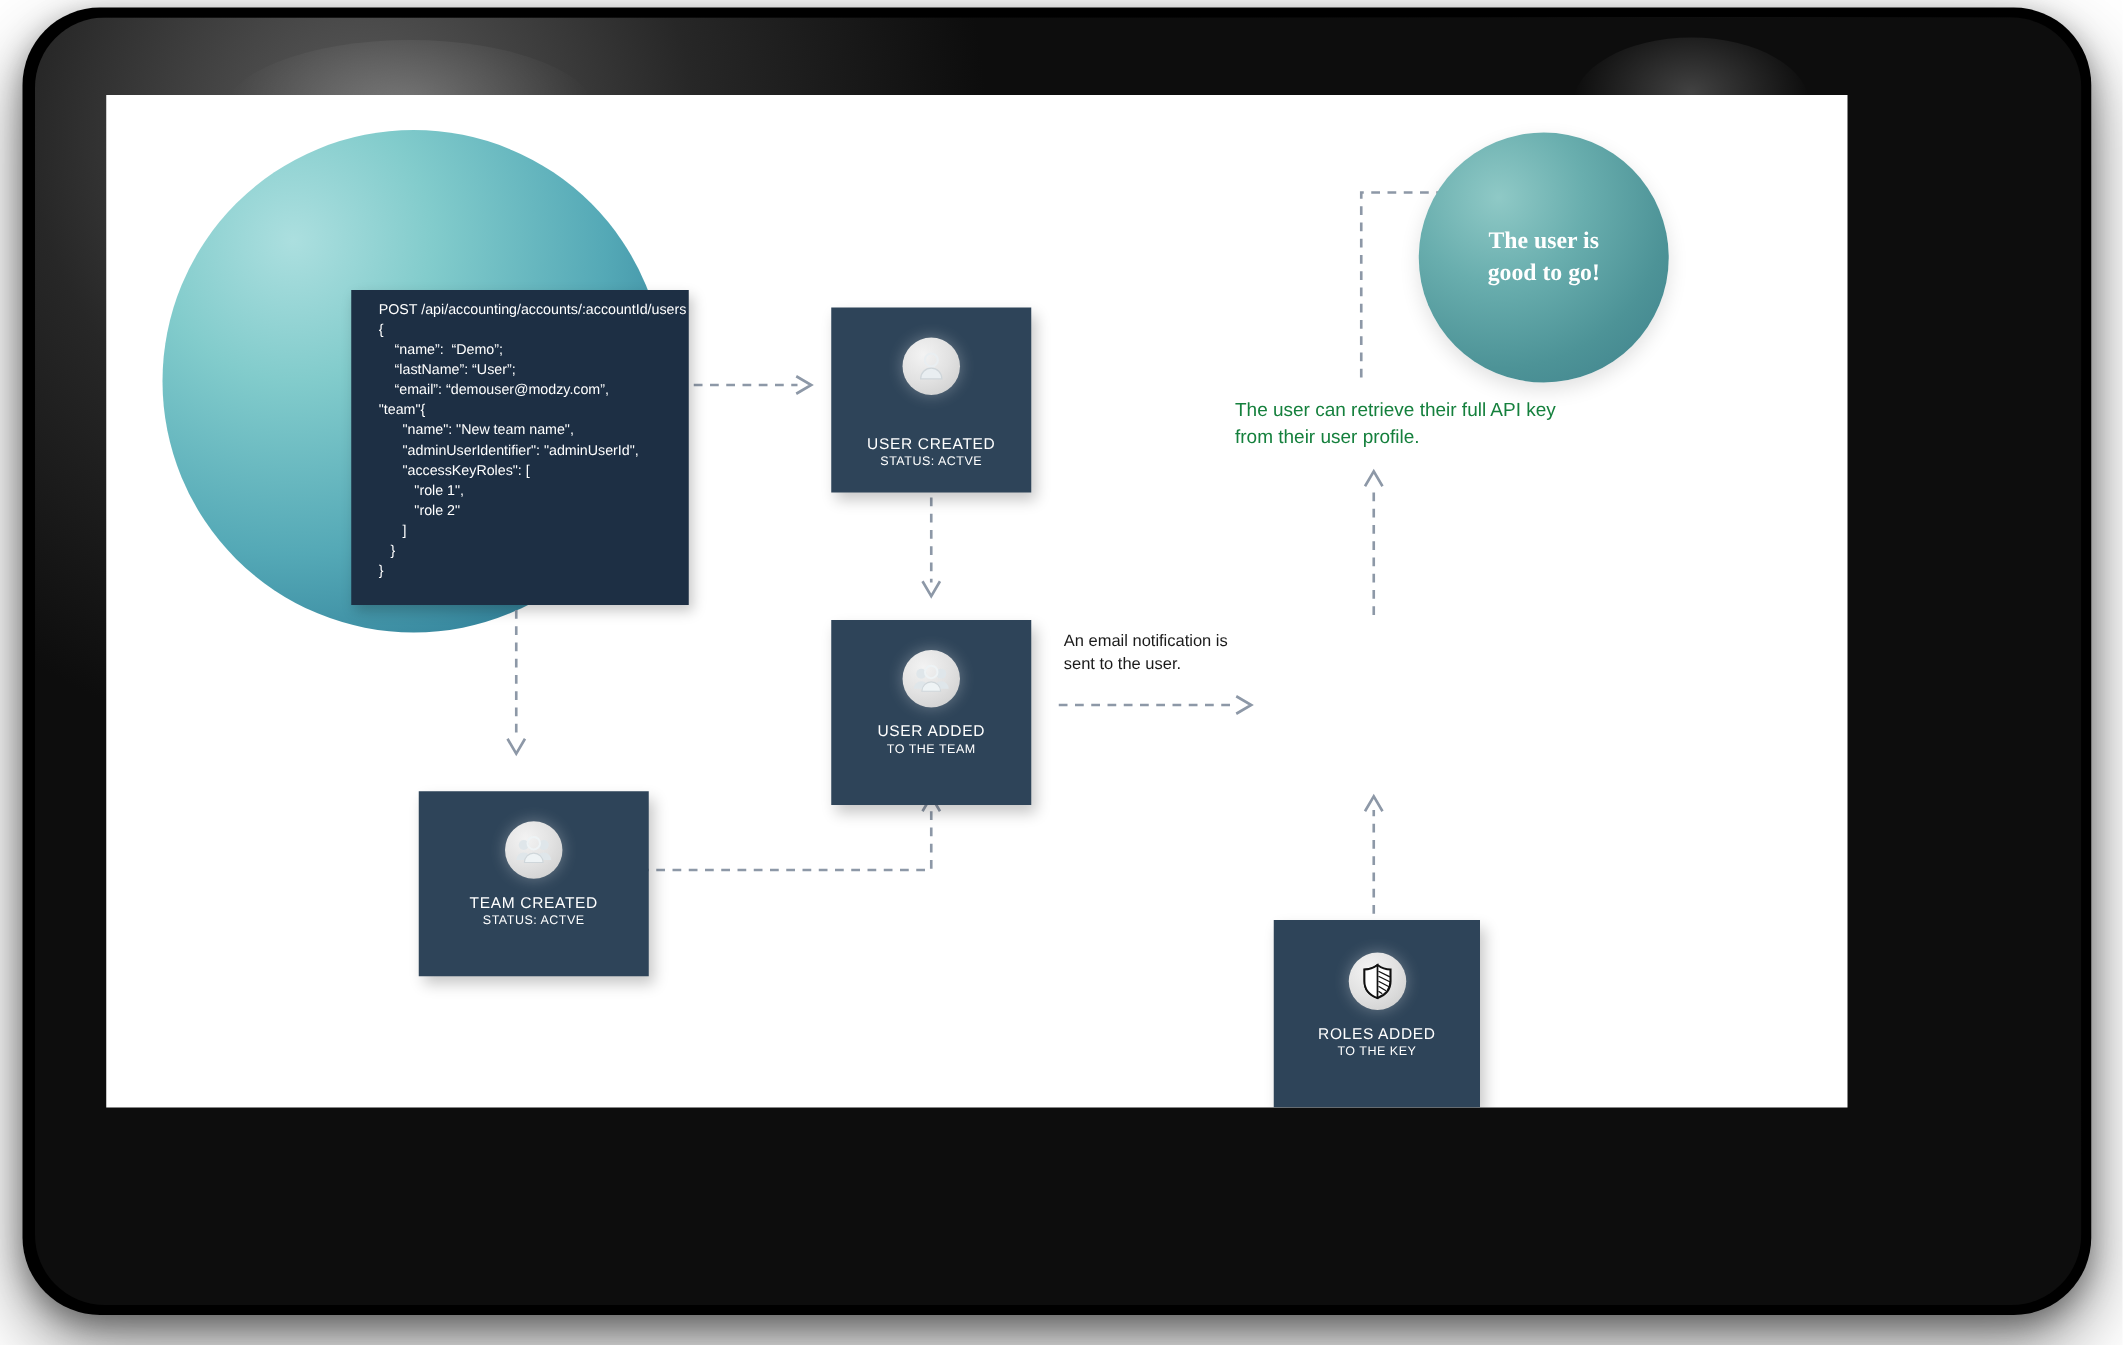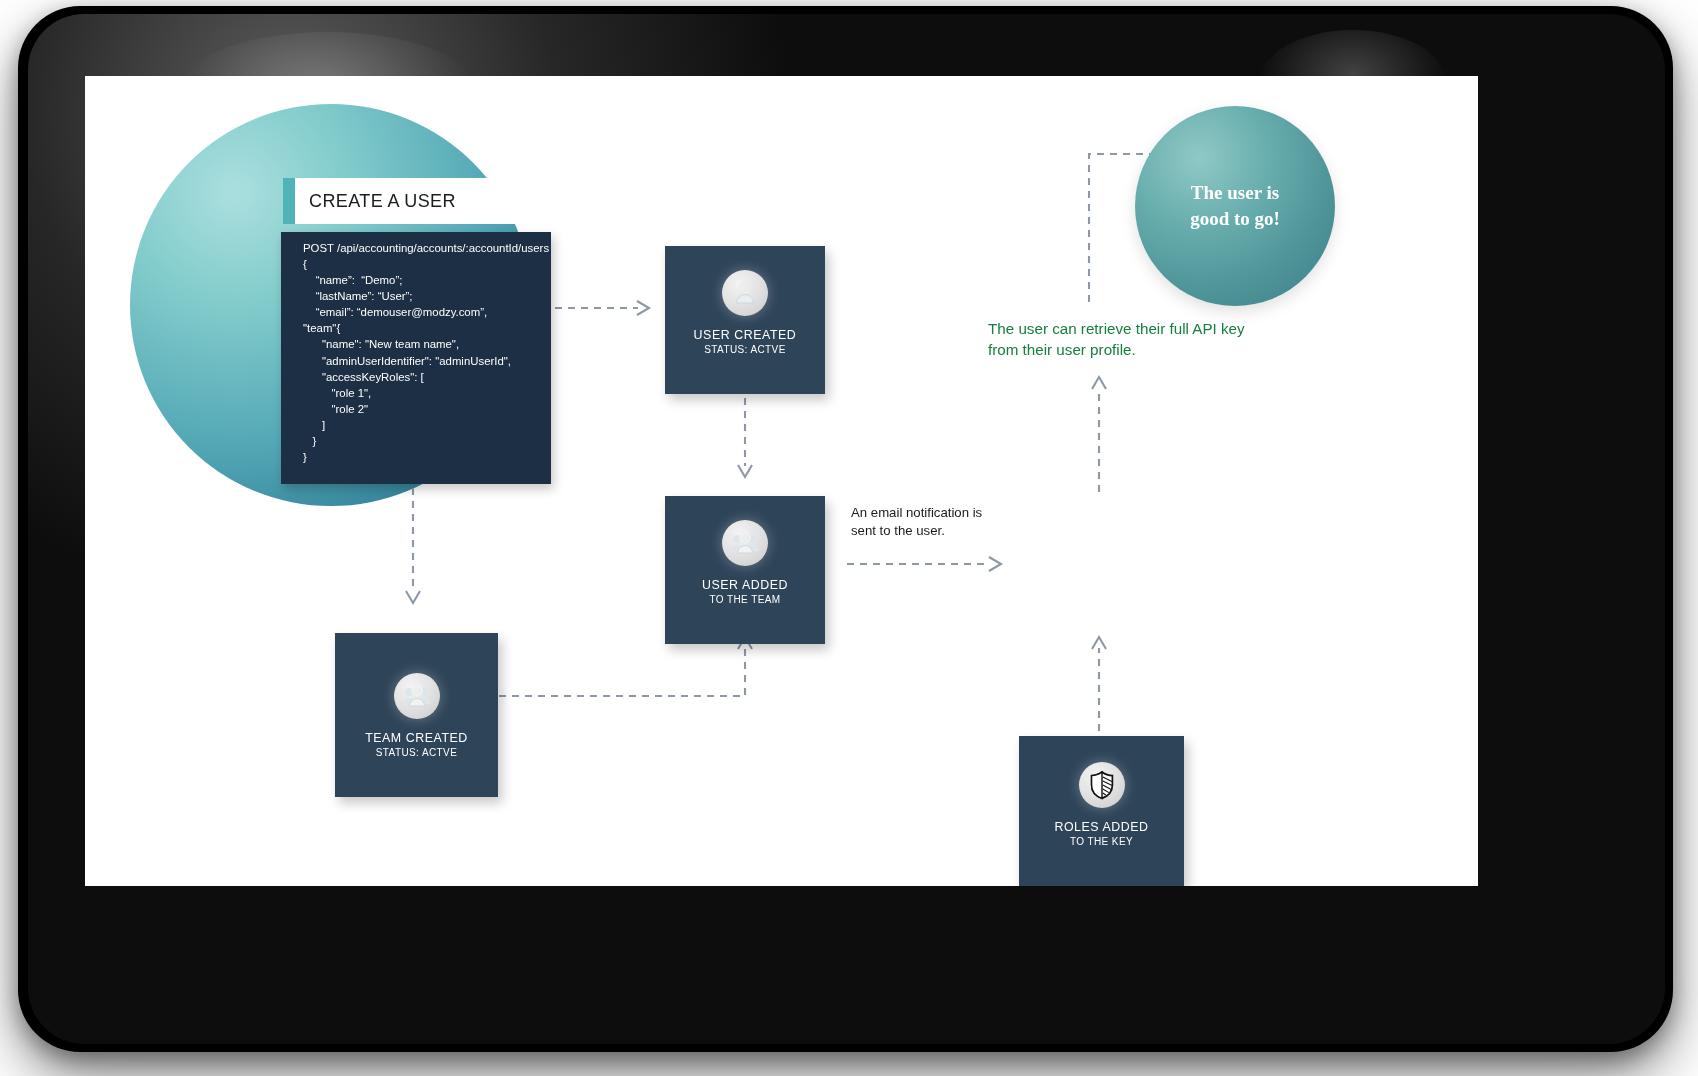--- a/index.html
+++ b/index.html
@@ -83,23 +83,23 @@
   .node-title{
     color:#ffffff;font-size:12.4px;letter-spacing:.55px;text-align:center;line-height:15px;
     font-family:"Liberation Sans",sans-serif;
   }
   .node-sub{
     color:#ffffff;font-size:10px;letter-spacing:.4px;text-align:center;line-height:14px;
     font-family:"Liberation Sans",sans-serif;
   }
 
   
-  #node-user-created{left:580px;top:170px;width:160px;height:124px;padding-top:24px;}
+  #node-user-created{left:580px;top:170px;width:160px;height:124px;padding-top:24px;gap:20px;}
   #node-user-added  {left:580px;top:420px;width:160px;height:124px;padding-top:24px;}
-  #node-team-created{left:250px;top:557px;width:163px;height:124px;padding-top:40px;}
+  #node-team-created{left:250px;top:557px;width:184px;height:124px;padding-top:24px;}
   #node-team-key    {left:934px;top:420px;width:160px;height:124px;padding-top:24px;}
   #node-roles-added {left:934px;top:660px;width:165px;height:124px;padding-top:26px;}
 
   .node .labels{margin-top:12px;}
 
   
   .end-circle{
     position:absolute;left:1050px;top:30px;width:200px;height:200px;border-radius:50%;
     background:radial-gradient(circle at 32% 26%, #8fc9c6 0%, #69aeae 34%, #4d9397 68%, #3d7f8a 100%);
     display:flex;align-items:center;justify-content:center;
@@ -163,25 +163,20 @@
       <path class="dash" d="M1014 655 L1014 572"></path>
       <path class="arrowhead" d="M1007 573 L1014 561 L1021 573"></path>
 
       <path class="dash" d="M1014 416 L1014 312"></path>
       <path class="arrowhead" d="M1007 313 L1014 301 L1021 313"></path>
 
       <path class="dash" d="M1004 226 L1004 78 L1095 78"></path>
       <path class="arrowhead" d="M1094 71 L1106 78 L1094 85"></path>
     </svg>
 
-    <div class="hdr-wrap">
-      <div class="hdr-accent"></div>
-      <div class="hdr-box"></div>
-      <div class="hdr-text">CREATE A USER</div>
-    </div>
 
     <div class="code-block">
       <div class="code-inner">POST /api/accounting/accounts/:accountId/users</div>
       <div class="code-inner" style="top:24px;">{
     “name”:  “Demo”;
     “lastName”: “User”;
     “email”: “demouser@modzy.com”,
 "team"{
       "name": "New team name",
       "adminUserIdentifier": "adminUserId",

